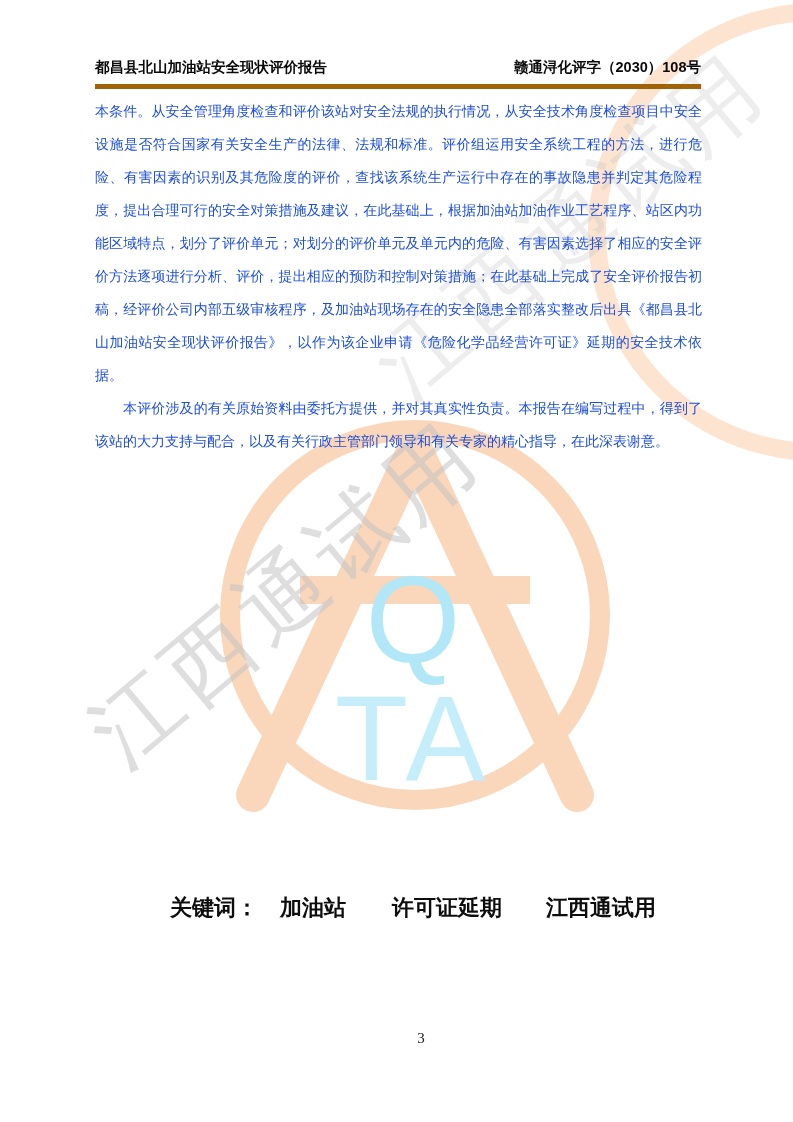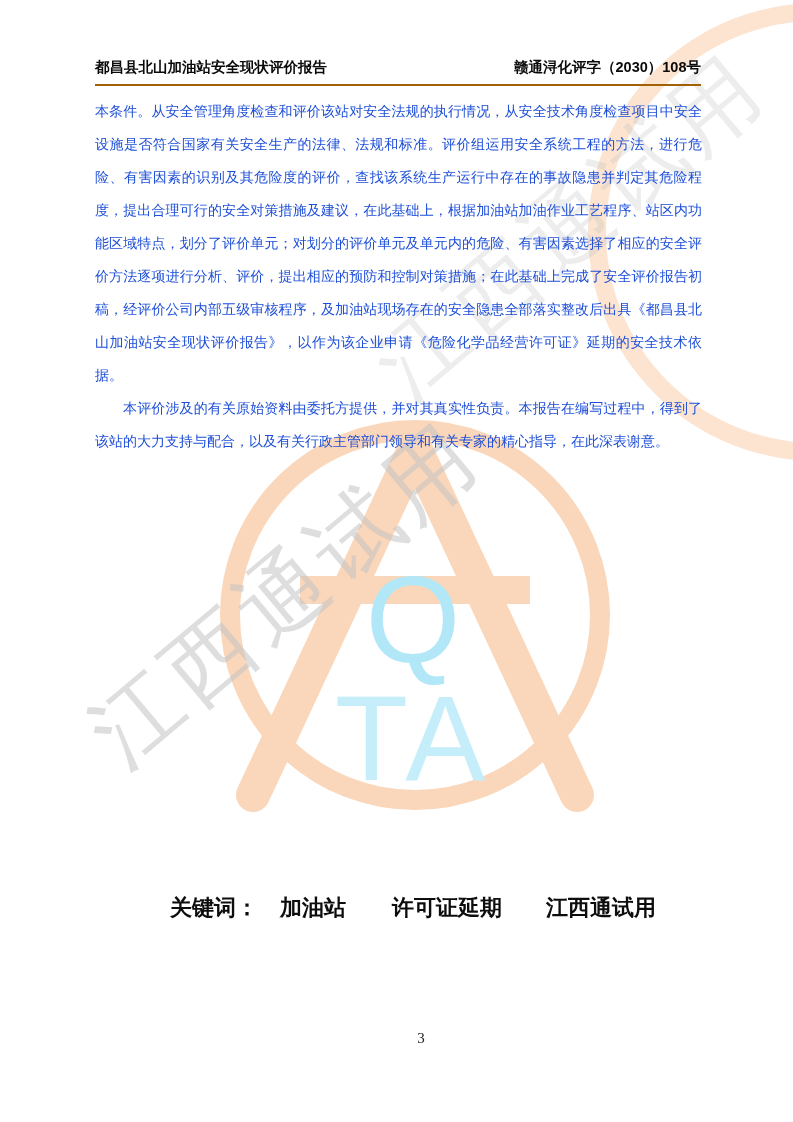--- a/index.html
+++ b/index.html
@@ -8,21 +8,21 @@
     width:793px;height:1122px;
     margin:0 auto;
     background:#ffffff;
     overflow:hidden;
     font-family:"Liberation Serif","DejaVu Serif",serif;
   }
   
   .hdr{
     position:absolute;left:95px;top:58px;width:606px;
     display:flex;justify-content:space-between;align-items:flex-end;
-    border-bottom:2px solid #a16207;
+    border-bottom:5px solid #a16207;
     padding-bottom:7px;
     font-family:"Liberation Sans","DejaVu Sans",sans-serif;
     font-weight:bold;font-size:14.5px;color:#0a0a0a;
     z-index:2;
   }
   
   .bodytext{
     position:absolute;left:95px;top:95px;width:607px;
     font-size:14px;line-height:33px;color:#1d4ed8;
     text-align:justify;z-index:2;

